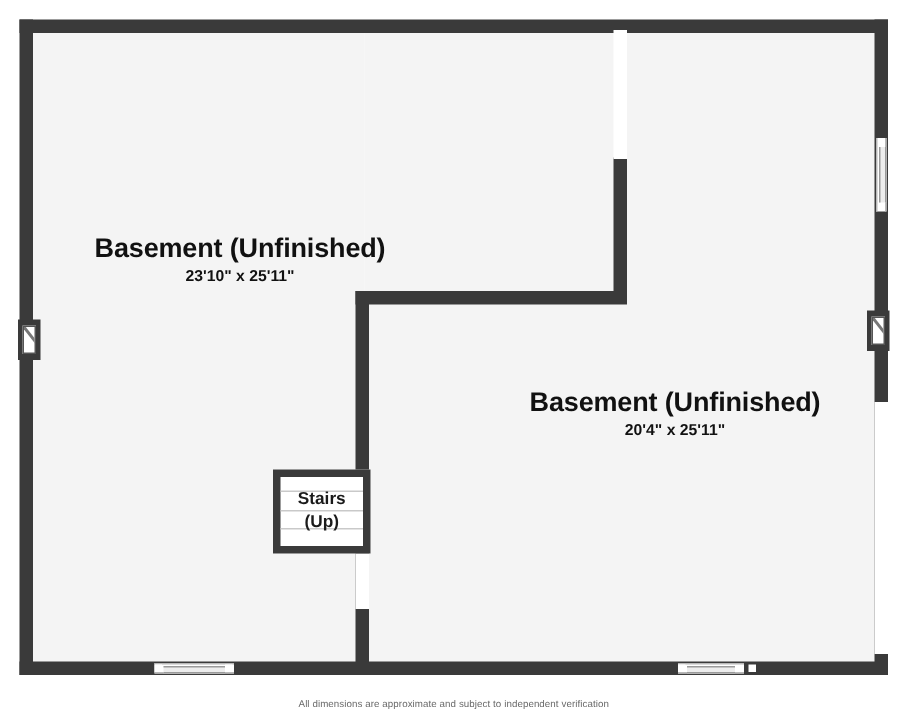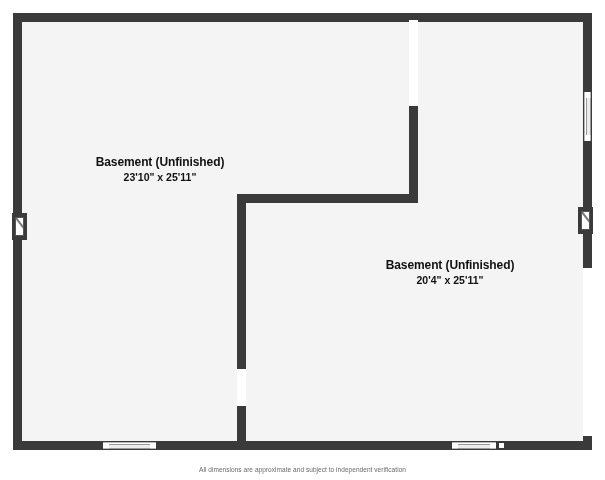--- a/index.html
+++ b/index.html
@@ -154,21 +154,21 @@
   }
 
   
   .room-label {
     position: absolute;
     text-align: center;
     white-space: nowrap;
   }
   .room-label .name {
     display: block;
-    font-size: 12px;
+    font-size: 18px;
     font-weight: bold;
     color: #111111;
     letter-spacing: -0.1px;
   }
   .room-label .dims {
     display: block;
     font-size: 10.5px;
     font-weight: bold;
     color: #111111;
     margin-top: 2px;
@@ -219,20 +219,29 @@
 
     <div class="window window-v" style="left:584px; top:92px; width:7px; height:49px;"></div>
 
     <div class="egress" style="left:12px; top:213px; width:15px; height:27px;">
       <span class="pane"></span>
     </div>
     <div class="egress" style="left:578px; top:207px; width:15px; height:27px;">
       <span class="pane"></span>
     </div>
 
+    <div id="stairs-box" style="left:182px; top:313px; width:65px; height:56px;">
+      <span class="stair-line" style="top:9px;"></span>
+      <span class="stair-line" style="top:22px;"></span>
+      <span class="stair-line" style="top:34px;"></span>
+      <div id="stairs-text">
+        <span class="ln">Stairs</span>
+        <span class="ln">(Up)</span>
+      </div>
+    </div>
 
     <div class="room-label" style="left:35px; top:155px; width:250px;">
       <span class="name">Basement (Unfinished)</span>
       <span class="dims">23'10" x 25'11"</span>
     </div>
 
     <div class="room-label" style="left:325px; top:258px; width:250px;">
       <span class="name">Basement (Unfinished)</span>
       <span class="dims">20'4" x 25'11"</span>
     </div>

